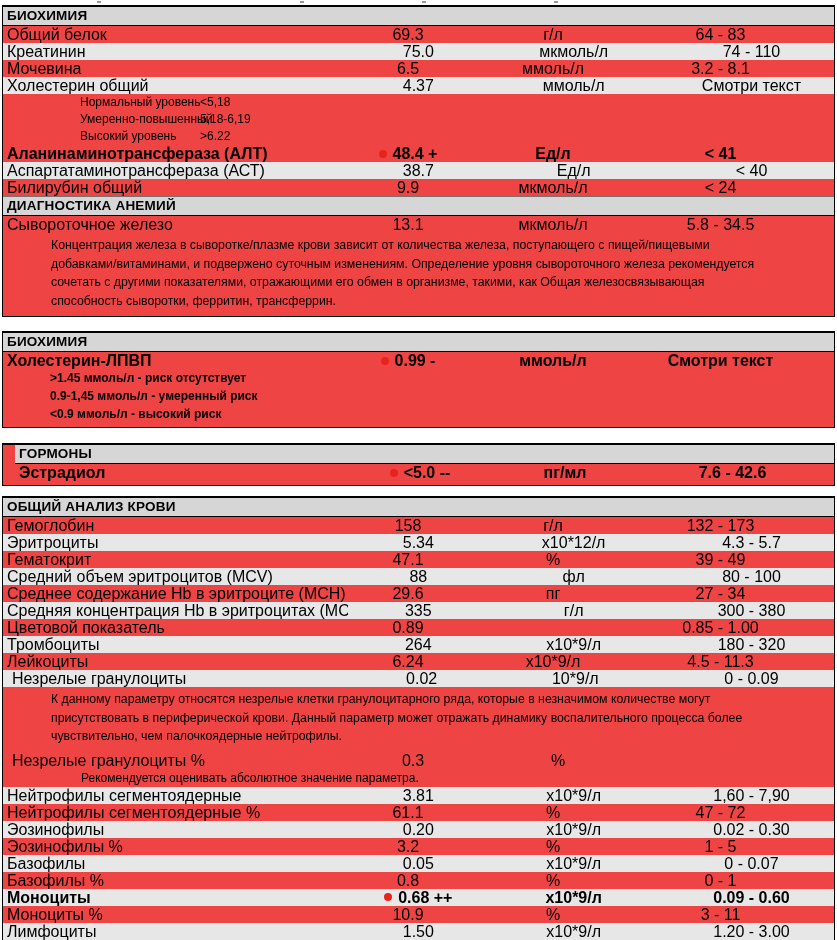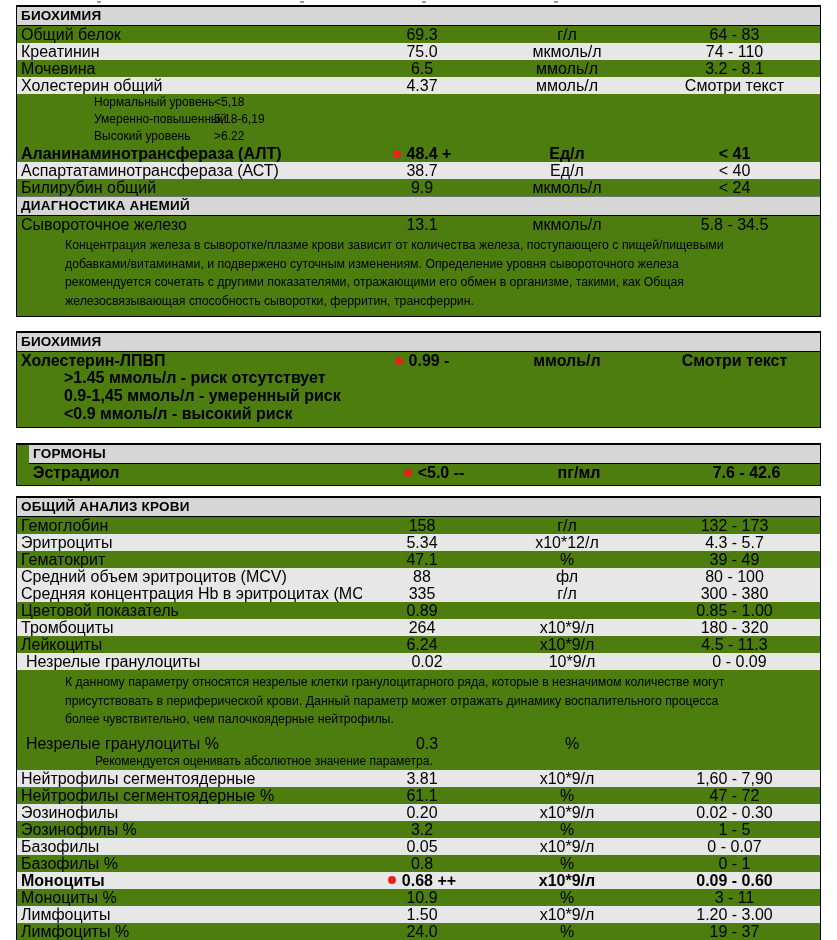--- a/index.html
+++ b/index.html
@@ -3,44 +3,44 @@
 <meta charset="utf-8">
 <style>
   html,body{margin:0;padding:0;background:#ffffff;}
   body{
     width:837px;height:940px;overflow:hidden;
     font-family:"Liberation Sans", sans-serif;color:#000;
     -webkit-font-smoothing:antialiased;
   }
   .top-strip{position:relative;height:5px;margin:0 2px;overflow:hidden;}
   .top-strip i{position:absolute;top:1px;height:2px;width:4px;background:#9a9a9a;}
-  .section-box{border:1px solid #000;border-top-width:2px;margin:0 16px;background:#4d7c0f;}
+  .section-box{border:1px solid #000;border-top-width:2px;margin:0 2px;background:#ef4444;}
   .section-box.pad{padding-bottom:4px;}
   .section-box:nth-of-type(1){margin-bottom:14px;}
   .section-box:nth-of-type(2){margin-bottom:15px;}
   .section-box:nth-of-type(3){margin-bottom:10px;padding-left:12px;}
   .section-header{
     background:#d6d6d6;border-bottom:1px solid #000;
     font-weight:bold;font-size:13.5px;line-height:18px;height:18px;
     padding:0 0 0 4px;letter-spacing:.2px;
   }
   .section-header.inner{border-top:1px solid #737373;}
   .t-row{display:flex;align-items:center;height:17px;font-size:16px;line-height:17px;}
-  .t-row.shaded{background:#e7e7e7;}
+  .t-row.shaded{background:#e7e7e7;justify-content:space-between;}
   .t-row.bold{font-weight:bold;}
   .col-name{flex:0 0 341px;padding-left:4px;white-space:nowrap;overflow:hidden;}
   .col-name.indent{padding-left:9px;}
   .col-value{flex:0 0 120px;display:flex;justify-content:center;align-items:center;gap:6px;white-space:nowrap;}
   .col-unit{flex:0 0 170px;text-align:center;white-space:nowrap;}
   .col-ref{flex:0 0 165px;text-align:center;white-space:nowrap;}
   .flag-dot{width:8px;height:8px;border-radius:50%;flex:0 0 8px;}
   .pair-row{display:flex;height:17px;font-size:12px;line-height:17px;align-items:flex-start;}
   .pair-label{margin-left:77px;width:120px;white-space:nowrap;}
   .pair-value{white-space:nowrap;}
-  .subnote{margin-left:47px;height:18px;font-size:16px;line-height:18px;font-weight:bold;white-space:nowrap;}
+  .subnote{margin-left:47px;height:18px;font-size:12px;line-height:18px;font-weight:bold;white-space:nowrap;}
   .comment{margin:3px 70px 6px 48px;font-size:12.3px;line-height:18.5px;}
   .advice{margin-left:78px;height:18px;font-size:12px;line-height:18px;white-space:nowrap;}
 </style>
 </head>
 <body>
 
 <div class="top-strip">
   <i style="left:95px"></i>
   <i style="left:298px"></i>
   <i style="left:420px"></i>
@@ -184,20 +184,28 @@
         <div class="col-ref">39 - 49</div>
       </div>
       <div class="t-row shaded">
         <div class="col-name">Средний объем эритроцитов (MCV)</div>
         <div class="col-value">
           <span>88</span>
         </div>
         <div class="col-unit">фл</div>
         <div class="col-ref">80 - 100</div>
       </div>
+      <div class="t-row">
+        <div class="col-name">Среднее содержание Hb в эритроците (MCH)</div>
+        <div class="col-value">
+          <span>29.6</span>
+        </div>
+        <div class="col-unit">пг</div>
+        <div class="col-ref">27 - 34</div>
+      </div>
       <div class="t-row shaded">
         <div class="col-name">Средняя концентрация Hb в эритроцитах (MCHC)</div>
         <div class="col-value">
           <span>335</span>
         </div>
         <div class="col-unit">г/л</div>
         <div class="col-ref">300 - 380</div>
       </div>
       <div class="t-row">
         <div class="col-name">Цветовой показатель</div>

